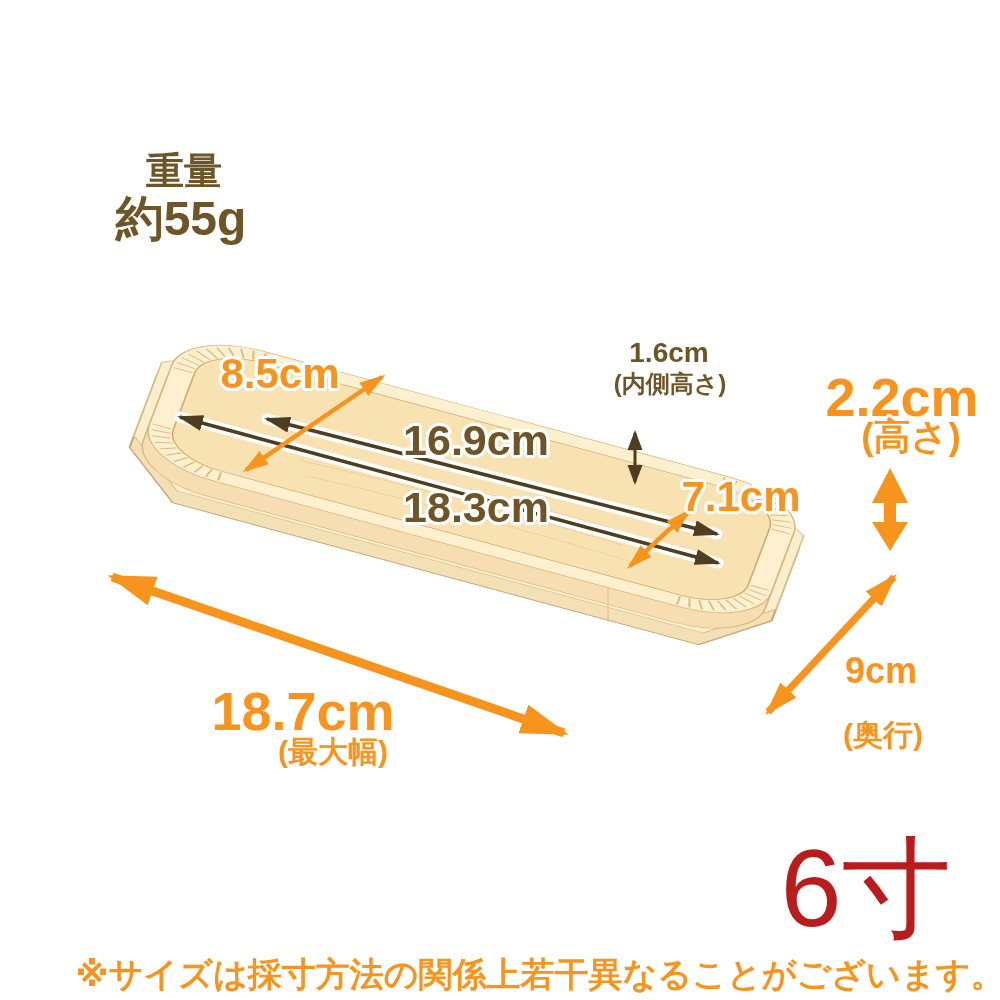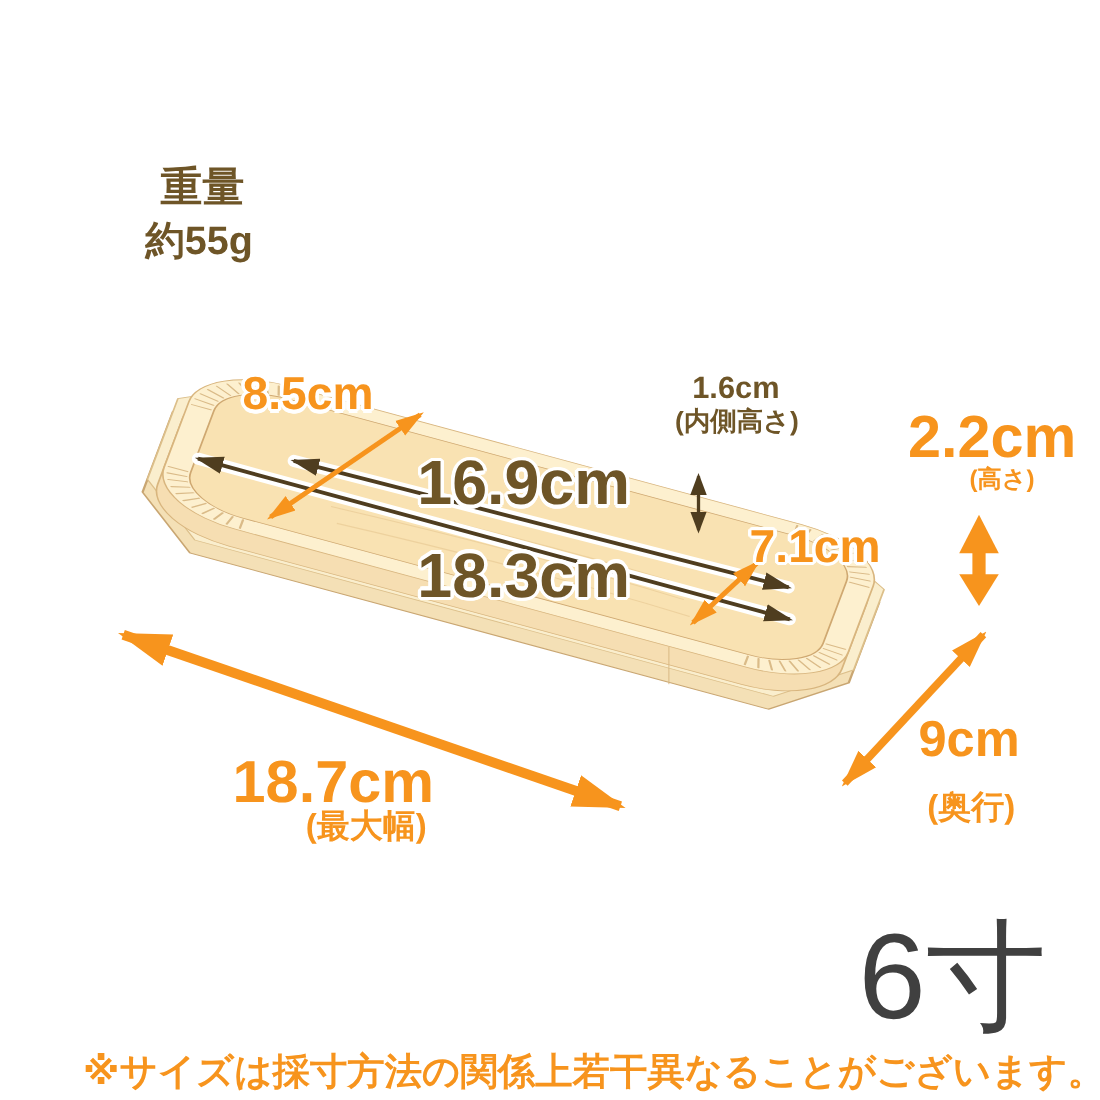--- a/index.html
+++ b/index.html
@@ -15,25 +15,25 @@
   .outl{
     text-shadow:
       -2px -2px 0 #fff, 0 -3px 0 #fff, 2px -2px 0 #fff,
       -3px 0 0 #fff, 3px 0 0 #fff,
       -2px 2px 0 #fff, 0 3px 0 #fff, 2px 2px 0 #fff,
       -1px -3px 0 #fff, 1px 3px 0 #fff, 3px 1px 0 #fff, -3px -1px 0 #fff,
       3px -1px 0 #fff, -3px 1px 0 #fff, 1px -3px 0 #fff, -1px 3px 0 #fff;
   }
   .brown{color:#6e5527;}
   .orange{color:#f7941d;}
-  .f38{font-size:38px;} .f52{font-size:36px;} .f42{font-size:42px;}
-  .f43{font-size:57px;} .f40{font-size:28px;} .f24{font-size:24px;}
-  .f54{font-size:54px;} .f33{font-size:22px;} .f50{font-size:46px;text-align:center;}
+  .f38{font-size:38px;} .f52{font-size:48px;} .f42{font-size:42px;}
+  .f43{font-size:43px;} .f40{font-size:28px;} .f24{font-size:24px;}
+  .f54{font-size:54px;} .f33{font-size:37px;} .f50{font-size:36px;text-align:center;}
   .f30{font-size:30px;} .f34{font-size:34px;}
-  .size-big{color:#404040;font-size:110px;font-weight:500;}
+  .size-big{color:#b91c1c;font-size:110px;font-weight:500;}
   #ticks line{stroke:#d2ae77;stroke-width:2;opacity:.8;stroke-linecap:round;}
   .grain{stroke:#e4c28c;stroke-width:2;fill:none;opacity:.55;}
 </style>
 </head>
 <body>
 
 <div id="stage">
 
   <svg id="scene" viewBox="0 0 1000 1000">
     <defs>
@@ -162,23 +162,23 @@
 
       <line x1="768" y1="712" x2="894" y2="577" stroke="#f7941d" stroke-width="7" marker-start="url(#mO2)" marker-end="url(#mO2)"></line>
 
       <line x1="112" y1="577" x2="564" y2="733" stroke="#f7941d" stroke-width="9" marker-start="url(#mO3)" marker-end="url(#mO3)"></line>
     </g>
   </svg>
 
   <div class="lbl brown f38" style="left:184px;top:171px;">重量</div>
   <div class="lbl brown f52" style="left:181px;top:219px;">約55g</div>
 
-  <div class="lbl orange f42 outl" style="left:280px;top:358px;">8.5cm</div>
+  <div class="lbl orange f42 outl" style="left:280px;top:374px;">8.5cm</div>
   <div class="lbl brown  f43 outl" style="left:476px;top:440px;">16.9cm</div>
-  <div class="lbl brown  f43 outl" style="left:476px;top:507px;margin-top:17px;">18.3cm</div>
+  <div class="lbl brown  f43 outl" style="left:476px;top:507px;">18.3cm</div>
   <div class="lbl brown  f40 outl" style="left:669px;top:353px;">1.6cm</div>
   <div class="lbl brown  f24 outl" style="left:670px;top:384px;">(内側高さ)</div>
   <div class="lbl orange f42 outl" style="left:741px;top:469px;margin-top:28px;">7.1cm</div>
   <div class="lbl orange f54 outl" style="left:902px;top:397px;">2.2cm</div>
   <div class="lbl orange f33 outl" style="left:911px;top:436px;">(高さ)</div>
   <div class="lbl orange f50 outl" style="left:881px;top:671px;">9cm</div>
   <div class="lbl orange f30 outl" style="left:883px;top:707px;margin-top:28px;">(奥行)</div>
   <div class="lbl orange f54 outl" style="left:303px;top:711px;">18.7cm</div>
   <div class="lbl orange f30 outl" style="left:305px;top:752px;margin-left:28px;">(最大幅)</div>
 

